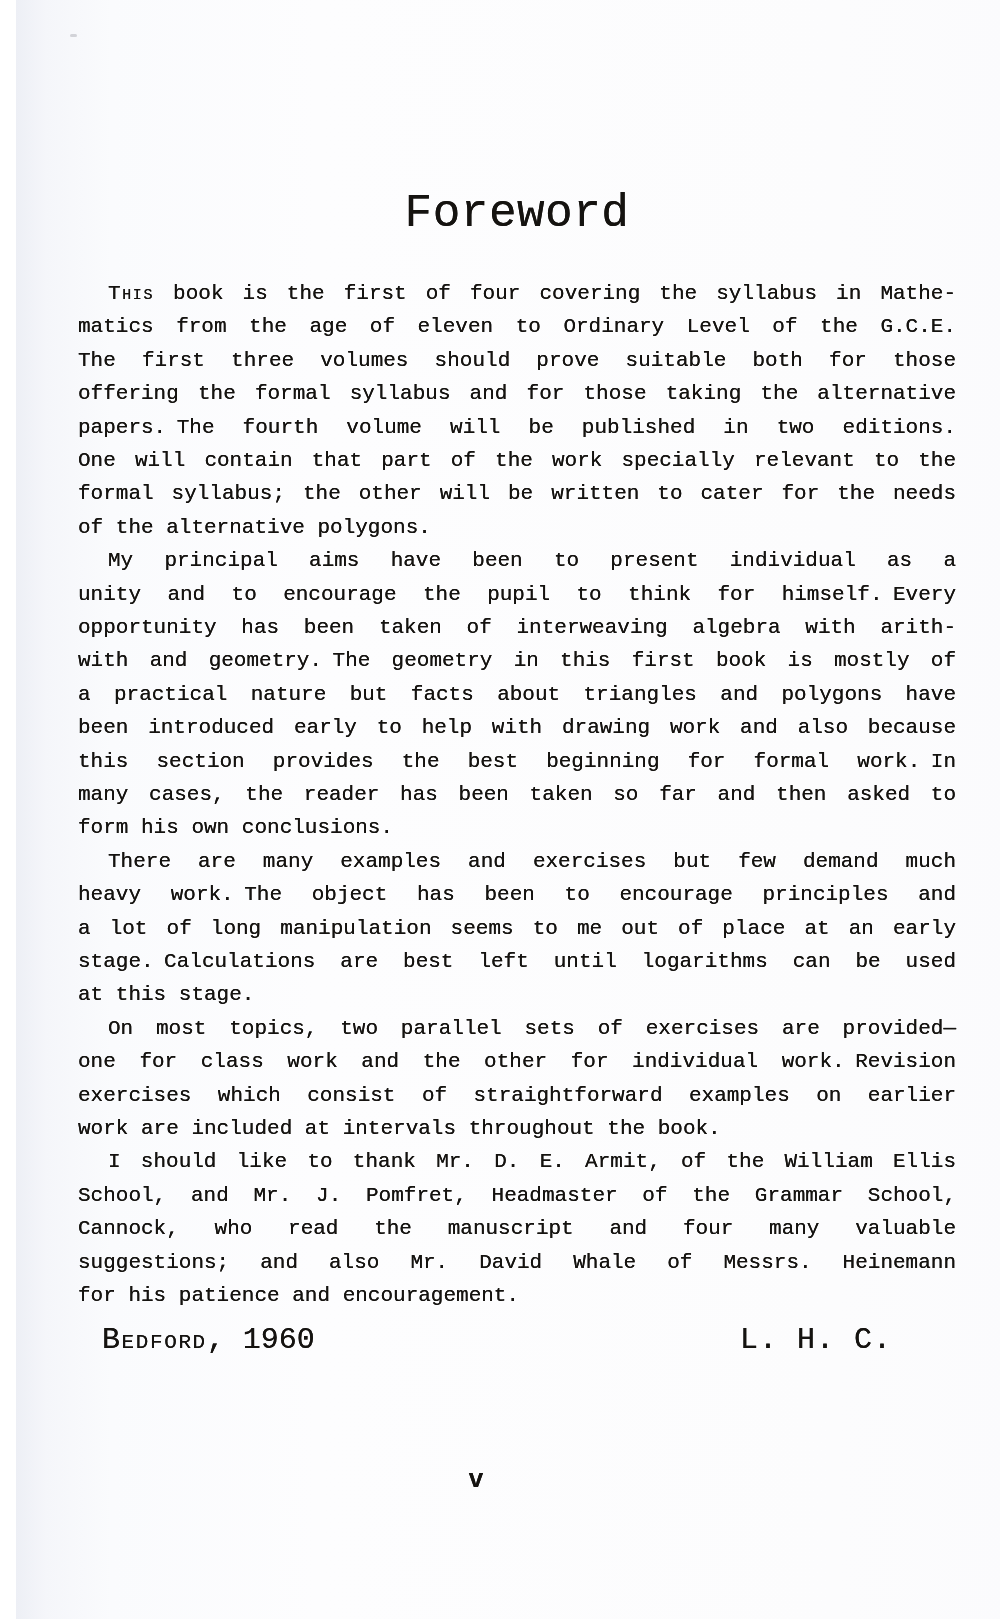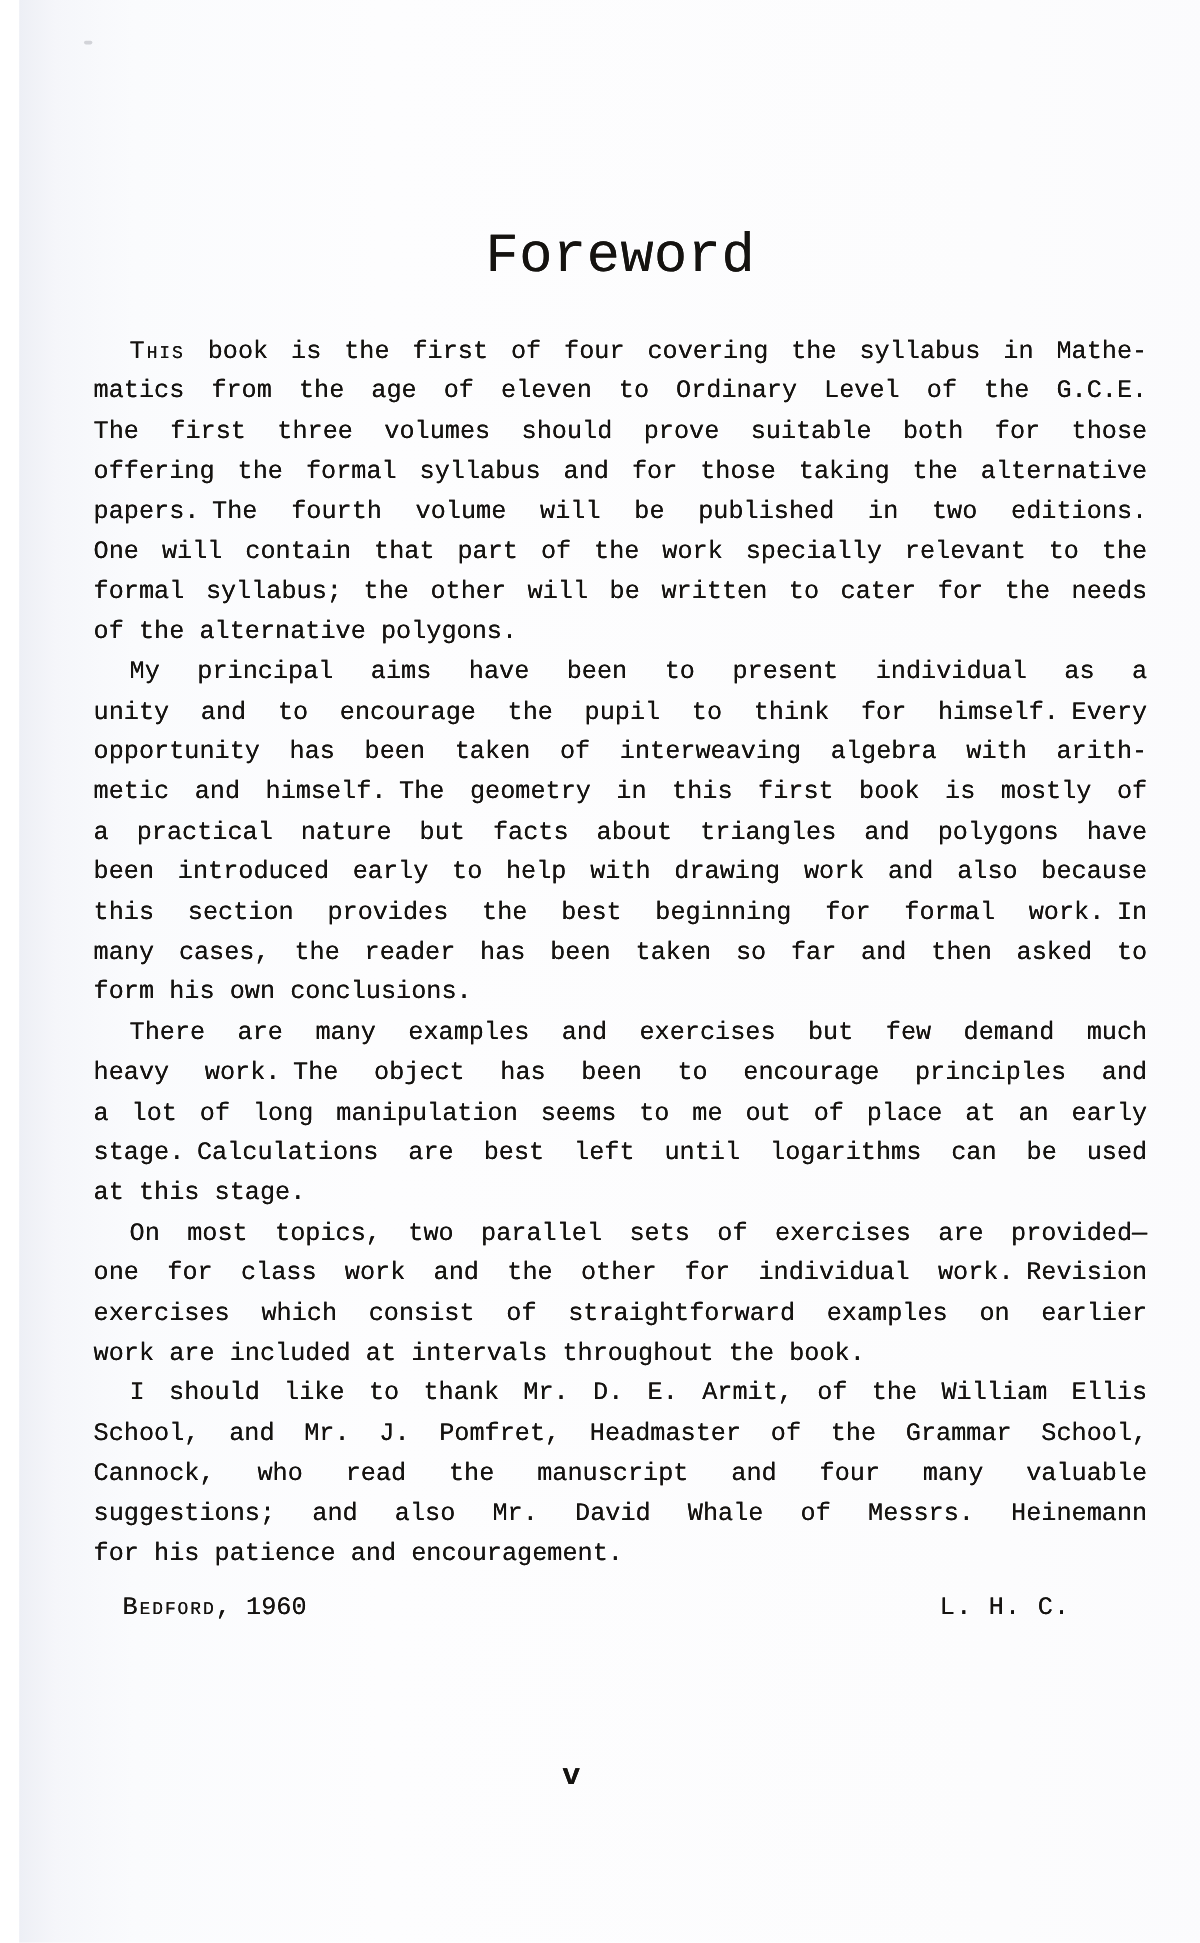--- a/index.html
+++ b/index.html
@@ -46,21 +46,21 @@
   .line.last  { text-align-last: left; }
   .smallcaps {
     font-variant: small-caps;
     letter-spacing: 1.6px;
   }
   .signature-row {
     display: flex;
     justify-content: space-between;
     align-items: baseline;
     margin-top: 12px;
-    font-size: 21px;
+    font-size: 30px;
     line-height: 33.4px;
     text-shadow: 0 0 0.45px currentColor;
   }
   .signature-left  { padding-left: 24px; }
   .signature-right { padding-right: 64px; letter-spacing: 1px; }
   .page-number {
     position: absolute;
     top: 1466px;
     left: 0;
     width: 920px;
@@ -94,21 +94,21 @@
         <div class="line">matics from the age of eleven to Ordinary Level of the G.C.E.</div>
         <div class="line">The first three volumes should prove suitable both for those</div>
         <div class="line">offering the formal syllabus and for those taking the alternative</div>
         <div class="line">papers. The fourth volume will be published in two editions.</div>
         <div class="line">One will contain that part of the work specially relevant to the</div>
         <div class="line">formal syllabus; the other will be written to cater for the needs</div>
         <div class="line last">of the alternative polygons.</div>
         <div class="line first">My principal aims have been to present individual as a</div>
         <div class="line">unity and to encourage the pupil to think for himself. Every</div>
         <div class="line">opportunity has been taken of interweaving algebra with arith-</div>
-        <div class="line">metic and himself. The geometry in this first book is mostly of</div>
+        <div class="line">with and geometry. The geometry in this first book is mostly of</div>
         <div class="line">a practical nature but facts about triangles and polygons have</div>
         <div class="line">been introduced early to help with drawing work and also because</div>
         <div class="line">this section provides the best beginning for formal work. In</div>
         <div class="line">many cases, the reader has been taken so far and then asked to</div>
         <div class="line last">form his own conclusions.</div>
         <div class="line first">There are many examples and exercises but few demand much</div>
         <div class="line">heavy work. The object has been to encourage principles and</div>
         <div class="line">a lot of long manipulation seems to me out of place at an early</div>
         <div class="line">stage. Calculations are best left until logarithms can be used</div>
         <div class="line last">at this stage.</div>

